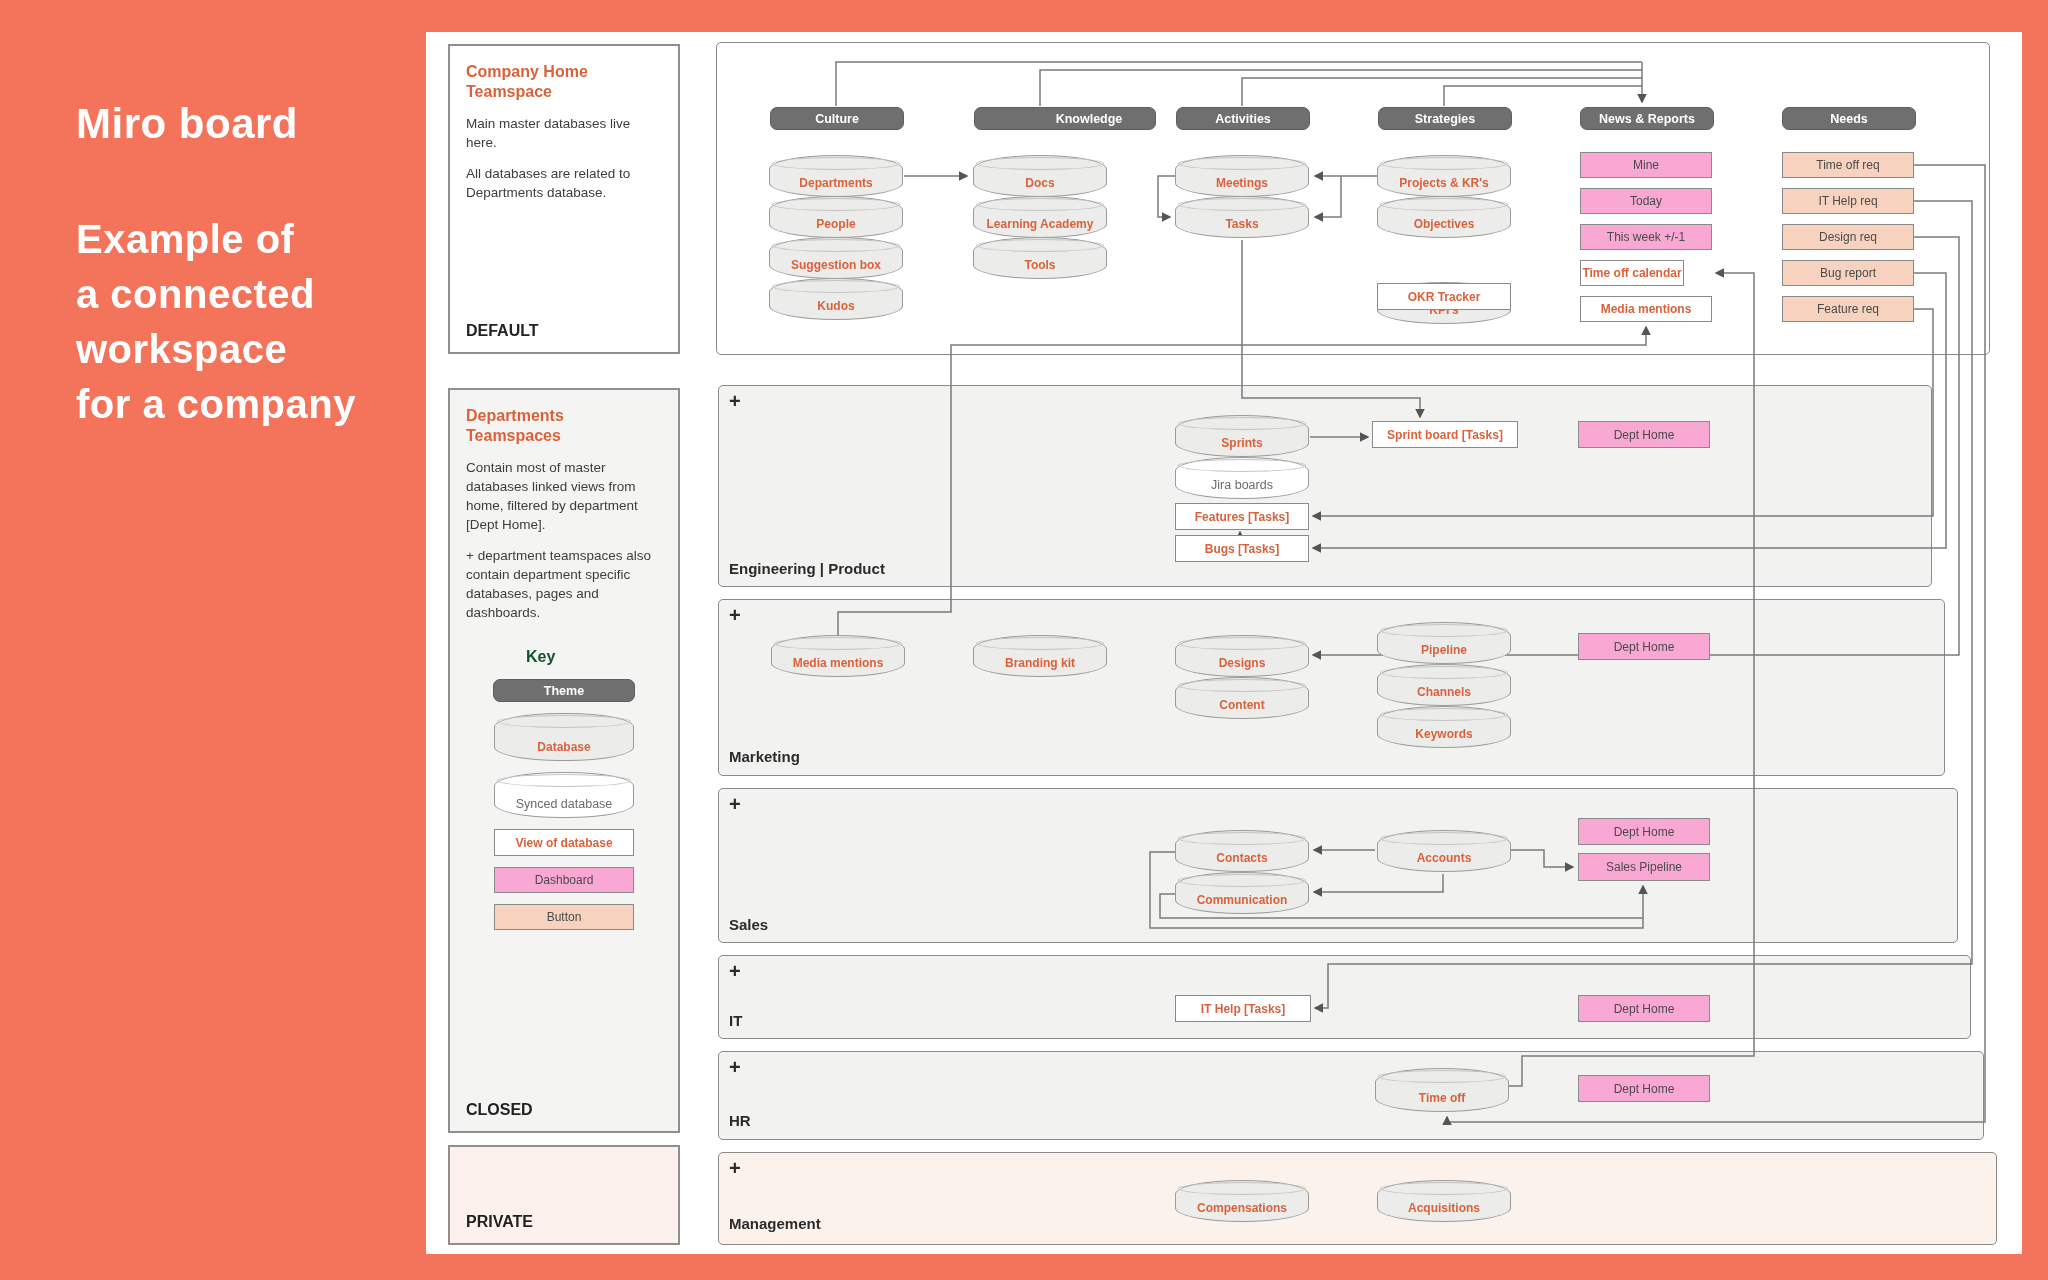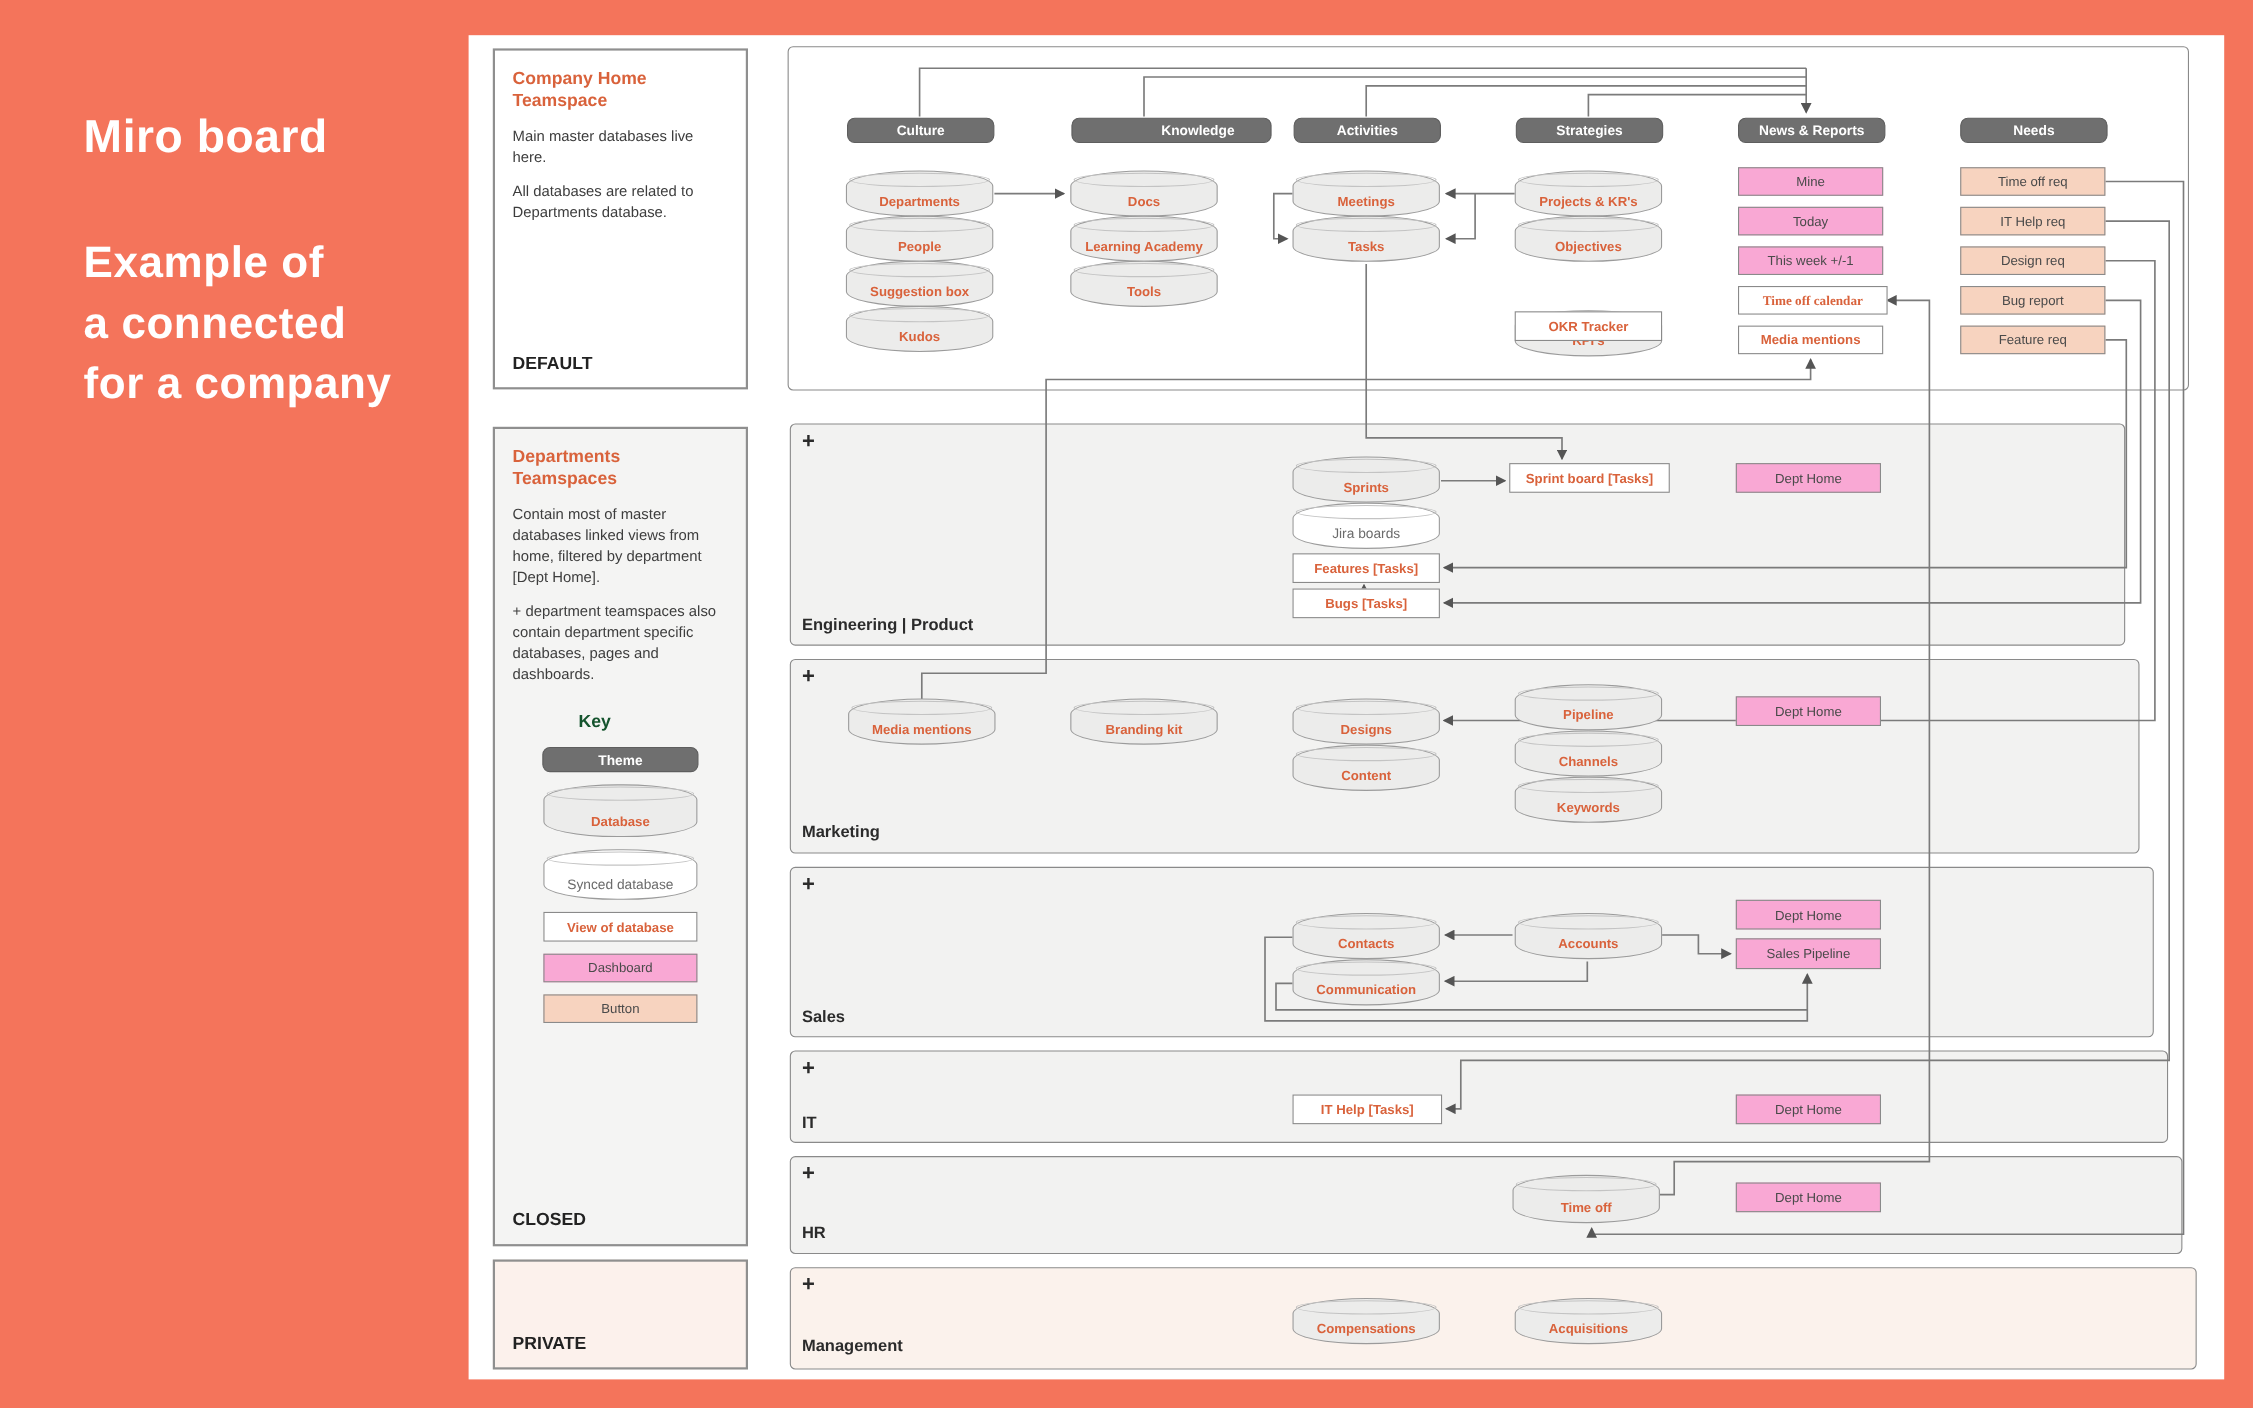--- a/index.html
+++ b/index.html
@@ -45,20 +45,21 @@
 </style>
 </head>
 <body>
 
 <div id="stage">
 
   <div class="poster-title">Miro board</div>
   <div class="poster-sub">
     <div>Example of</div>
     <div>a connected</div>
+    <div>workspace</div>
     <div>for a company</div>
   </div>
 
   <div class="board"></div>
 
   <div class="panel" style="left:448px;top:44px;width:232px;height:310px;">
     <h3>Company Home Teamspace</h3>
     <p>Main master databases live here.</p>
     <p>All databases are related to Departments database.</p>
     <div class="footer">DEFAULT</div>
@@ -179,21 +180,21 @@
       <span>Objectives</span>
     </div>
   <div class="cyl" style="left:1377px;top:237px;margin-top:45px;">
       <span>KPI's</span>
     </div>
   <div class="viewbox" style="left:1377px;top:283px;">OKR Tracker</div>
 
   <div class="dash" style="left:1580px;top:152px;">Mine</div>
   <div class="dash" style="left:1580px;top:188px;">Today</div>
   <div class="dash" style="left:1580px;top:224px;">This week +/-1</div>
-  <div class="viewbox" style="left:1580px;top:260px;width:136px;height:26px;font-family:Liberation Serif, serif;">Time off calendar</div>
+  <div class="viewbox" style="left:1580px;top:260px;width:104px;height:26px;">Time off calendar</div>
   <div class="viewbox" style="left:1580px;top:296px;width:132px;height:26px;">Media mentions</div>
 
   <div class="btnn" style="left:1782px;top:152px;">Time off req</div>
   <div class="btnn" style="left:1782px;top:188px;">IT Help req</div>
   <div class="btnn" style="left:1782px;top:224px;">Design req</div>
   <div class="btnn" style="left:1782px;top:260px;">Bug report</div>
   <div class="btnn" style="left:1782px;top:296px;">Feature req</div>
 
   <div class="row" style="left:718px;top:385px;width:1214px;height:202px;"></div>
   <div class="plus" style="left:729px;top:390px;">+</div>

